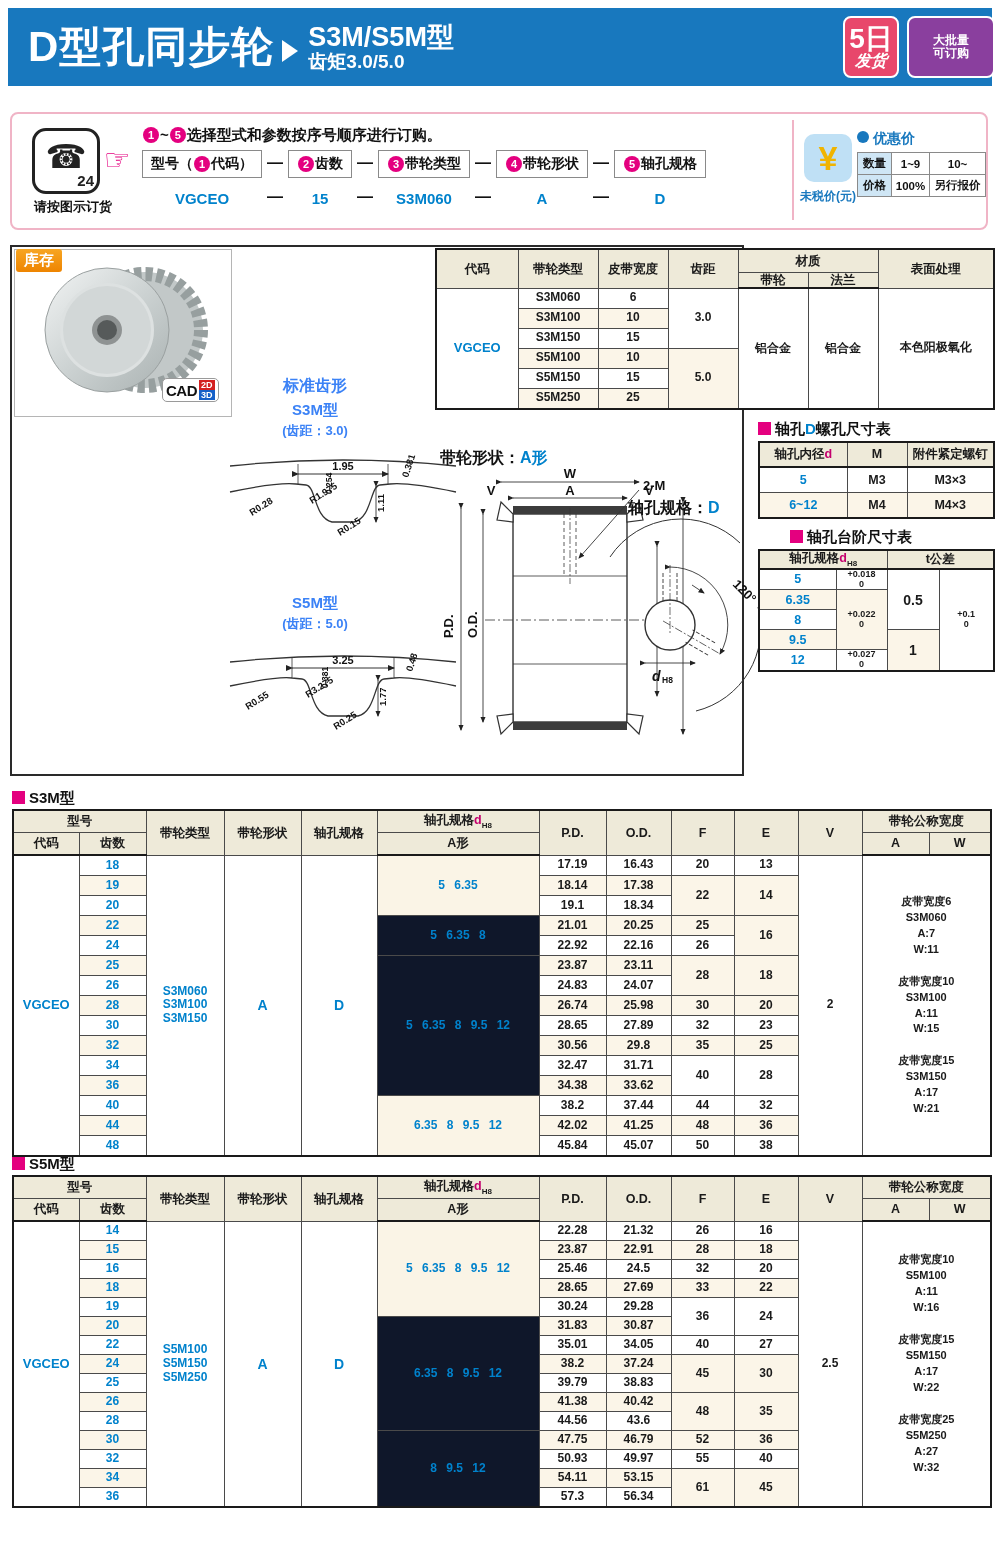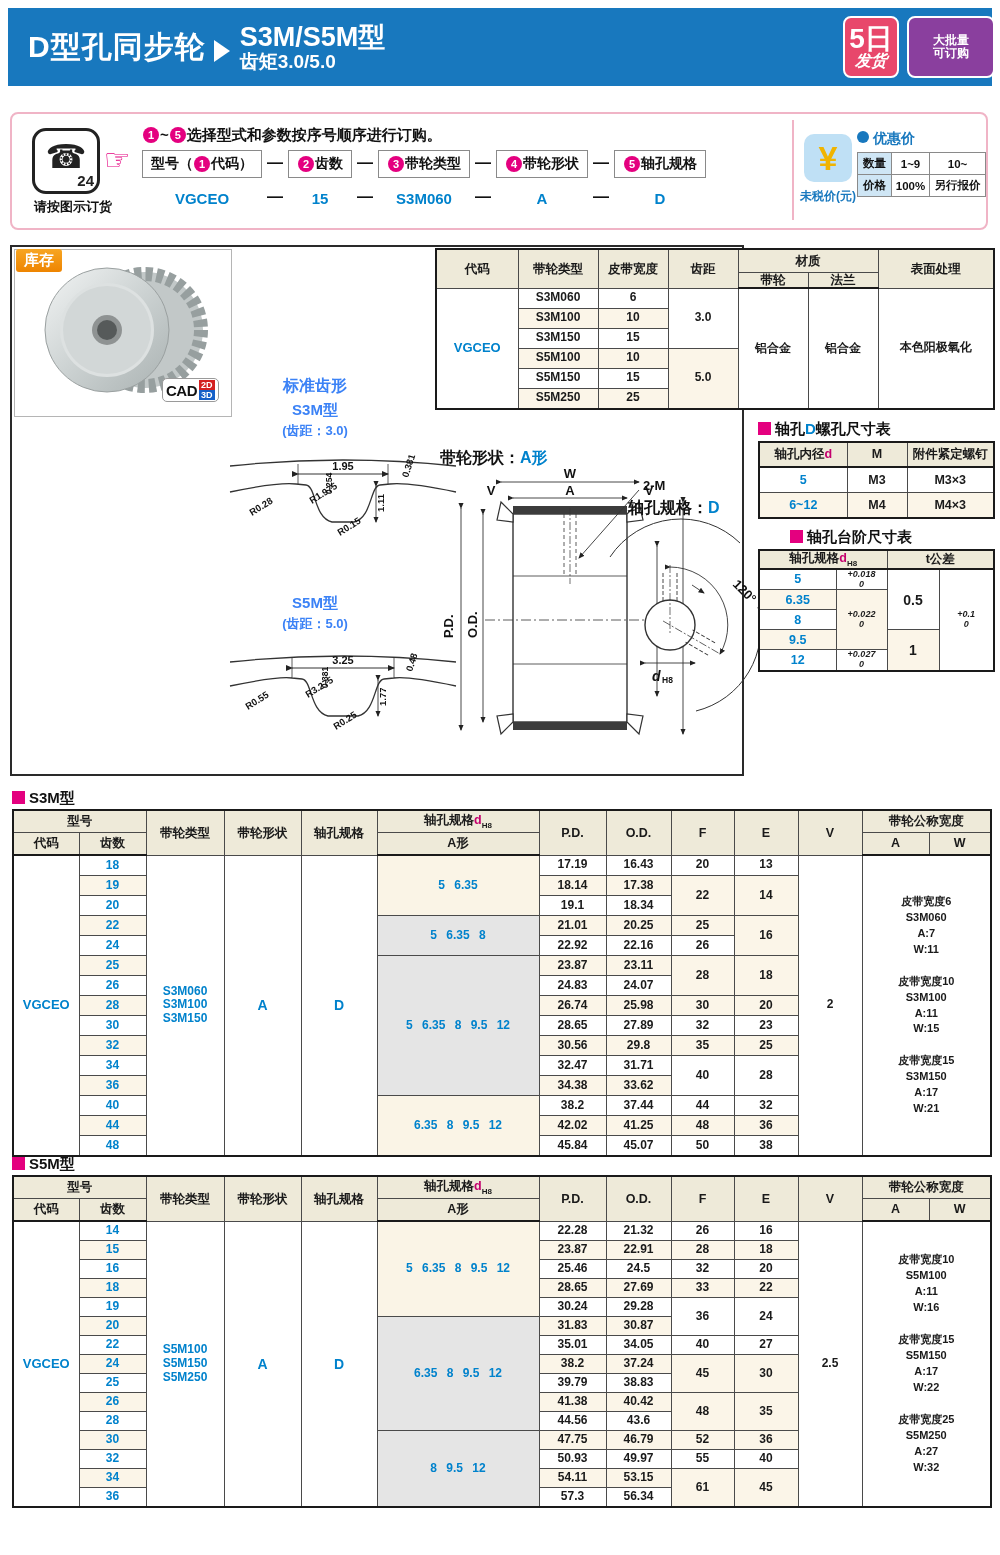--- a/index.html
+++ b/index.html
@@ -1,20 +1,20 @@
 <!DOCTYPE html>
 <html><head>
 <meta charset="utf-8">
 <style>
   html,body{margin:0;padding:0;background:#fff;}
   #page{position:relative;width:1000px;height:1555px;background:#fff;font-family:"Liberation Sans","DejaVu Sans",sans-serif;overflow:hidden;}
   .abs{position:absolute;}
   
   #banner{left:8px;top:8px;width:984px;height:78px;background:#1878be;display:flex;align-items:center;}
-  #banner .t1{color:#fff;font-size:30px;font-weight:900;margin-left:20px;letter-spacing:1px;}
+  #banner .t1{color:#fff;font-size:42px;font-weight:900;margin-left:20px;letter-spacing:1px;}
   #banner .arr{width:0;height:0;border-left:16px solid #fff;border-top:11px solid transparent;border-bottom:11px solid transparent;margin:8px 10px 0 8px;}
   #banner .subcol{display:flex;flex-direction:column;color:#fff;font-weight:900;line-height:1.1;margin-top:2px;}
   #banner .s1{font-size:27px;}
   #banner .s2{font-size:19px;}
   .badge{position:absolute;top:8px;height:58px;border:2px solid #fff;border-radius:8px;color:#fff;display:flex;flex-direction:column;align-items:center;justify-content:center;font-weight:900;line-height:1.05;}
   #badge-ship{left:835px;width:52px;background:#e8476b;}
   #badge-ship .b1{font-size:28px;}
   #badge-ship .b2{font-size:16px;font-style:italic;}
   #badge-bulk{left:899px;width:84px;background:#8a3f9e;}
   #badge-bulk .b1,#badge-bulk .b2{font-size:12px;font-family:Liberation Serif, serif;}
@@ -67,25 +67,25 @@
   svg text{font-family:"Liberation Sans","DejaVu Sans",sans-serif;fill:#111;}
   
   .ctab{border-collapse:collapse;table-layout:fixed;background:#fff;border:2px solid #1a1a1a;}
   .ctab th,.ctab td{border:1px solid #4a4a4a;text-align:center;vertical-align:middle;font-weight:700;font-size:12px;color:#1a1a1a;padding:0 1px;line-height:1.15;}
   .ctab thead th{background:#eeead9;font-size:12.5px;}
   .ctab thead tr:last-child th{border-bottom:2px solid #1a1a1a;}
   .mg{color:#c4006e;}
   .ctab td.b{color:#0082cc;}
   .ctab td.bore{color:#0082cc;word-spacing:6px;background:#faf4e6;}
   .ctab tr.alt td{background:#fbf5e8;}
-  .ctab tr.alt td.bore{background:#e5e5e5;}
+  .ctab tr.alt td.bore{background:#0f172a;}
   .ctab td.pre{white-space:pre-line;border-radius:6px;}
   .ctab td.code{font-size:13px;}
   .ctab td.w{font-size:11px;line-height:1.45;background:#fff;}
-  .ctab td.tol{font-size:9px;line-height:1.1;white-space:pre-line;font-style:italic;}
+  .ctab td.tol{font-size:9px;line-height:1.1;white-space:pre-line;}
   .ctab td.big{font-size:14px;}
   .ctab th sub{font-size:8px;}
   #spec-table{left:435px;top:248px;width:558px;z-index:4;}
   #spec-table tbody td{height:19px;}
   #spec-table thead tr:first-child th{height:22px;}
   #screw-title{left:758px;top:420px;font-size:15px;font-weight:900;color:#111;}
   #step-title{left:758px;top:528px;font-size:15px;font-weight:900;color:#111;padding-left:32px;}
   .sq{display:inline-block;width:13px;height:13px;background:#e4007f;margin-right:4px;vertical-align:-1px;}
   #screw-table{left:758px;top:441px;width:235px;}
   #screw-table td{height:24px;font-size:12.5px;}

